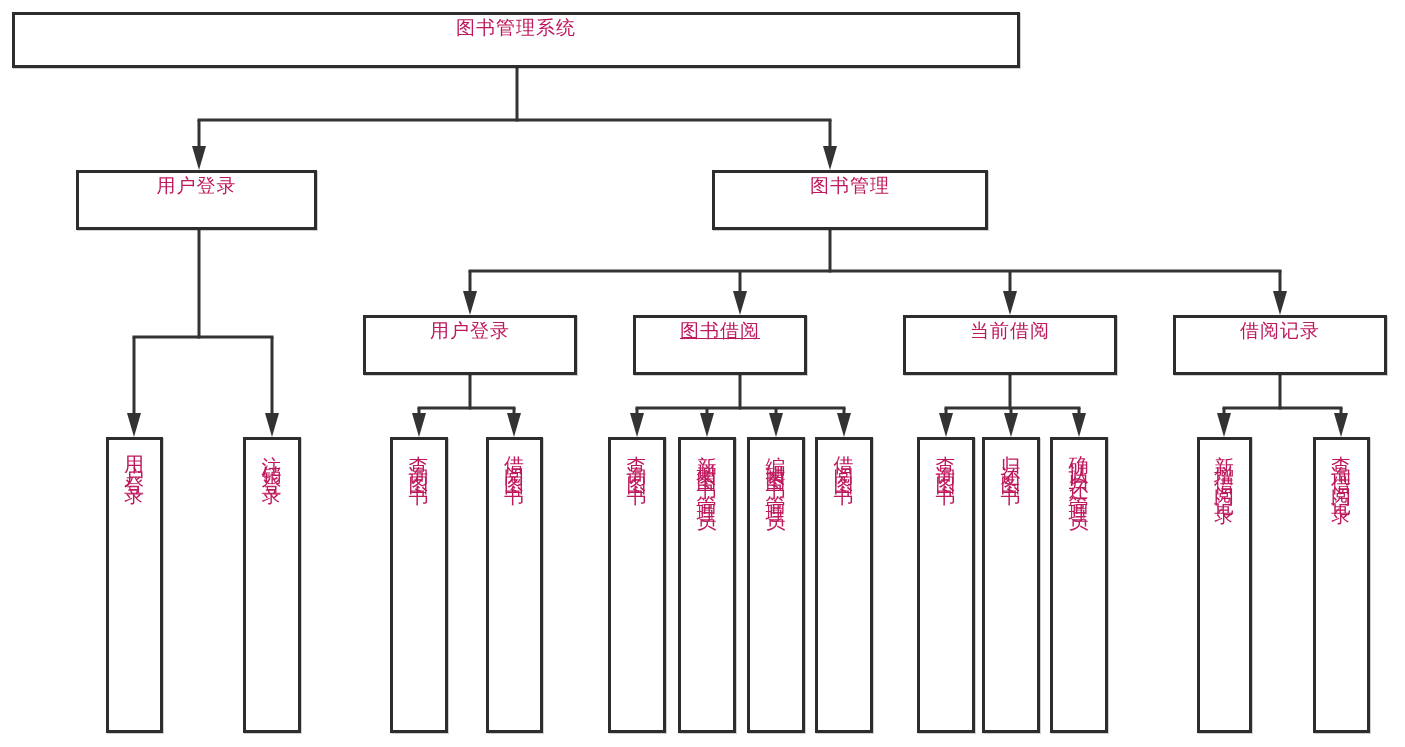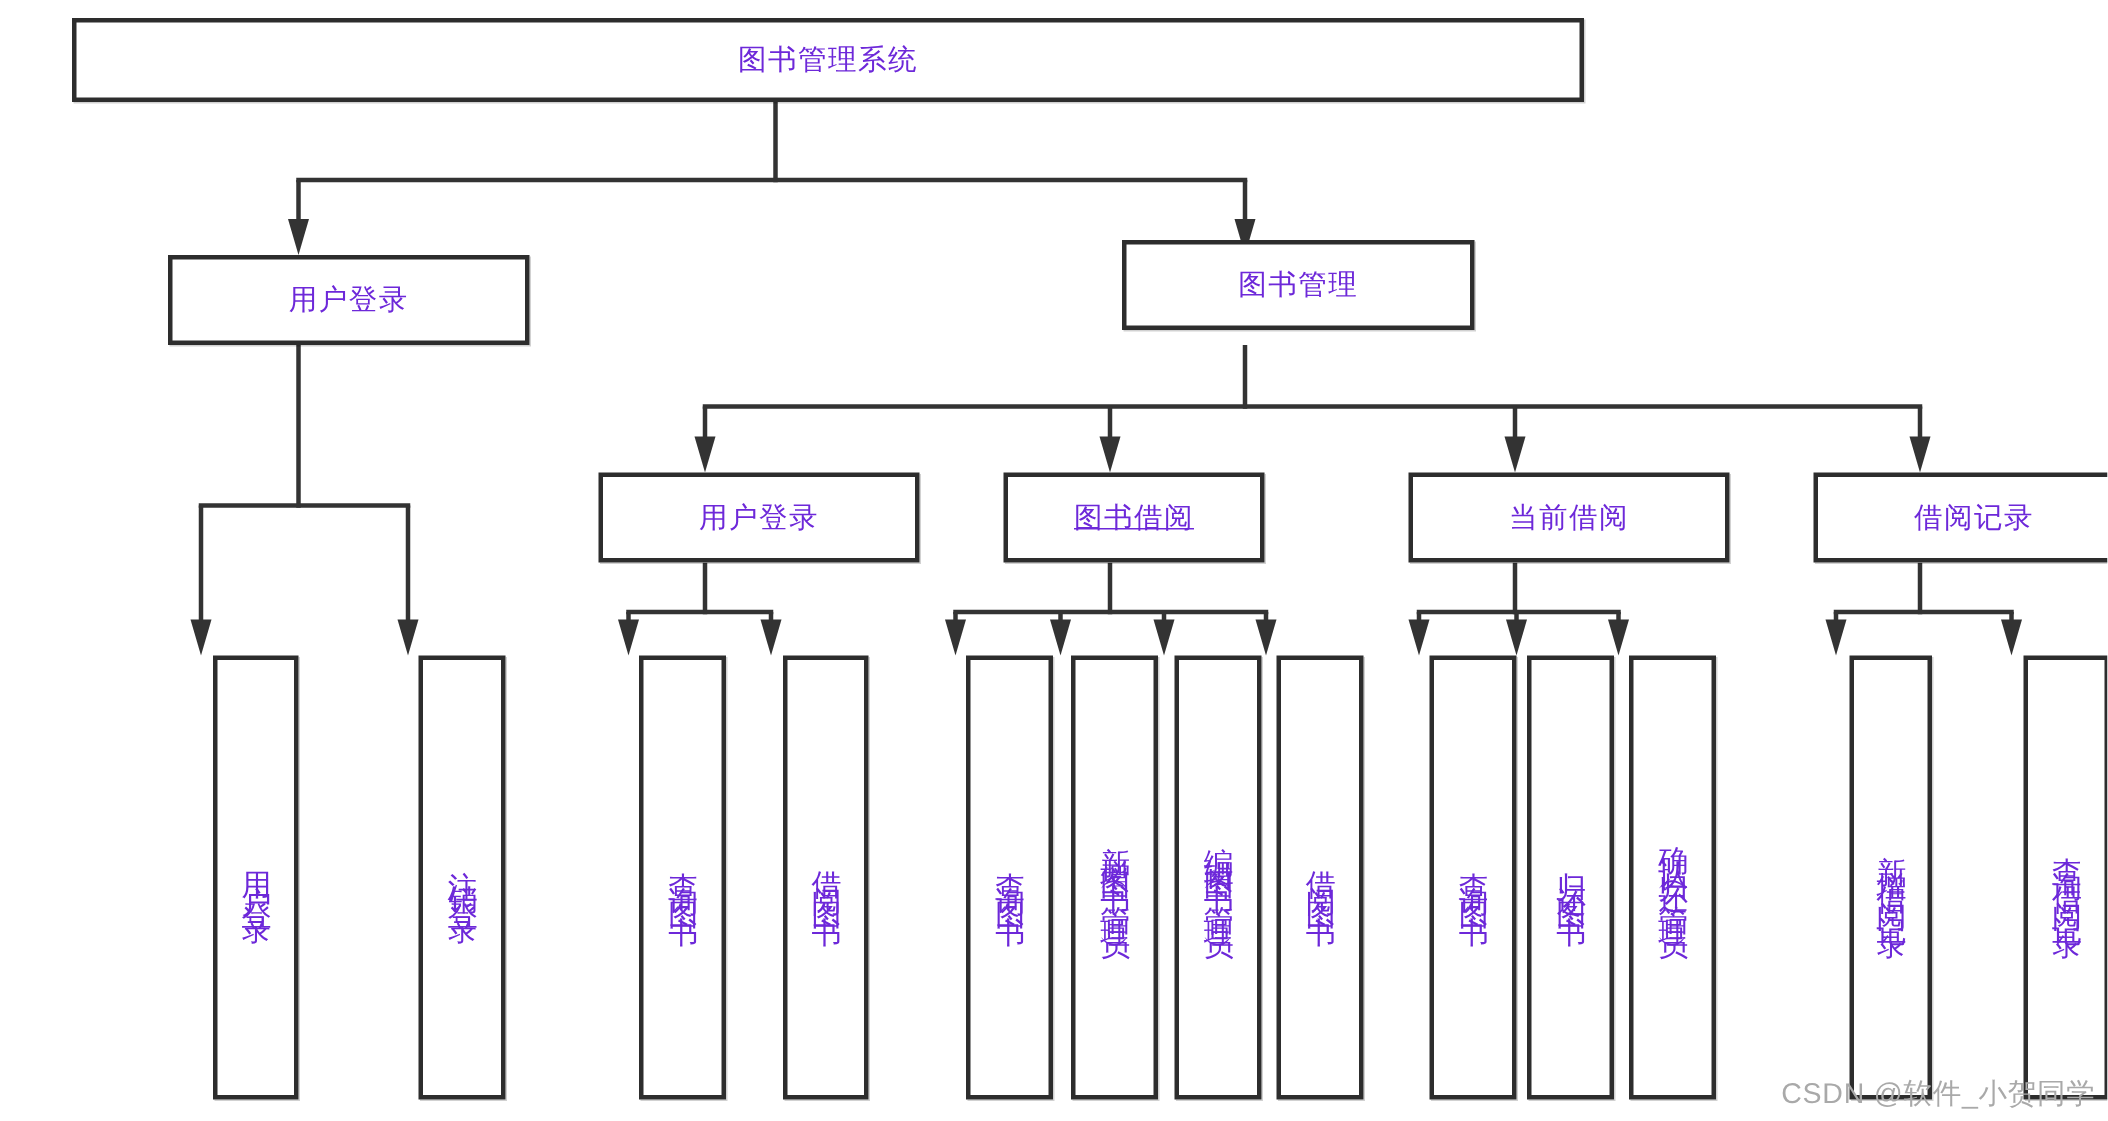--- a/index.html
+++ b/index.html
@@ -3,22 +3,22 @@
 <meta charset="utf-8">
 <style>
   html,body { margin:0; padding:0; background:#ffffff; }
   #stage {
     position:relative; width:1405px; height:747px; background:#ffffff;
     font-family:"Liberation Sans","DejaVu Sans",sans-serif; overflow:hidden;
   }
   #wires { position:absolute; left:0; top:0; width:1405px; height:747px; }
   .box {
     position:absolute; box-sizing:border-box; background:#ffffff;
-    border:3px solid #2d2d2d; display:flex; align-items:center; justify-content:center;
-    color:#6d28d9; box-shadow:1px 1px 0 rgba(0,0,0,0.18);margin-left:36px;
+    border:3px solid #2d2d2d; display:flex; justify-content:center;
+    color:#be185d; box-shadow:1px 1px 0 rgba(0,0,0,0.18);
   }
   .h-label { font-size:19px; letter-spacing:1px; white-space:nowrap; }
   .leaf .v-label {
     writing-mode:vertical-rl; text-orientation:mixed;
     font-size:20px; letter-spacing:10px; line-height:1; white-space:nowrap;
   }
   .leaf-long .v-label { letter-spacing:8px; }
   .watermark {
     position:absolute; right:8px; bottom:5px; color:#a9a9a9;
     font-size:19px; letter-spacing:0.5px; white-space:nowrap;
@@ -95,21 +95,21 @@
     </g>
   </svg>
 
   <div class="box" style="left:12px; top:12px; width:1008px; height:56px;">
     <span class="h-label">图书管理系统</span>
   </div>
 
   <div class="box" style="left:76px; top:170px; width:241px; height:60px;">
     <span class="h-label">用户登录</span>
   </div>
-  <div class="box" style="left:712px; top:160px; width:235px; height:60px;">
+  <div class="box" style="left:712px; top:170px; width:276px; height:60px;">
     <span class="h-label">图书管理</span>
   </div>
 
   <div class="box" style="left:363px; top:315px; width:214px; height:60px;">
     <span class="h-label">用户登录</span>
   </div>
   <div class="box" style="left:633px; top:315px; width:174px; height:60px;text-decoration:underline;">
     <span class="h-label">图书借阅</span>
   </div>
   <div class="box" style="left:1173px; top:315px; width:214px; height:60px;">
@@ -156,14 +156,13 @@
     <span class="v-label">确认归还（管理员）</span>
   </div>
 
   <div class="box leaf" style="left:1197px; top:437px; width:55px; height:296px;">
     <span class="v-label">新增借阅记录</span>
   </div>
   <div class="box leaf" style="left:1313px; top:437px; width:57px; height:296px;">
     <span class="v-label">查询借阅记录</span>
   </div>
 
-  <div class="watermark">CSDN @软件_小贺同学</div>
 </div>
 
 </body></html>

